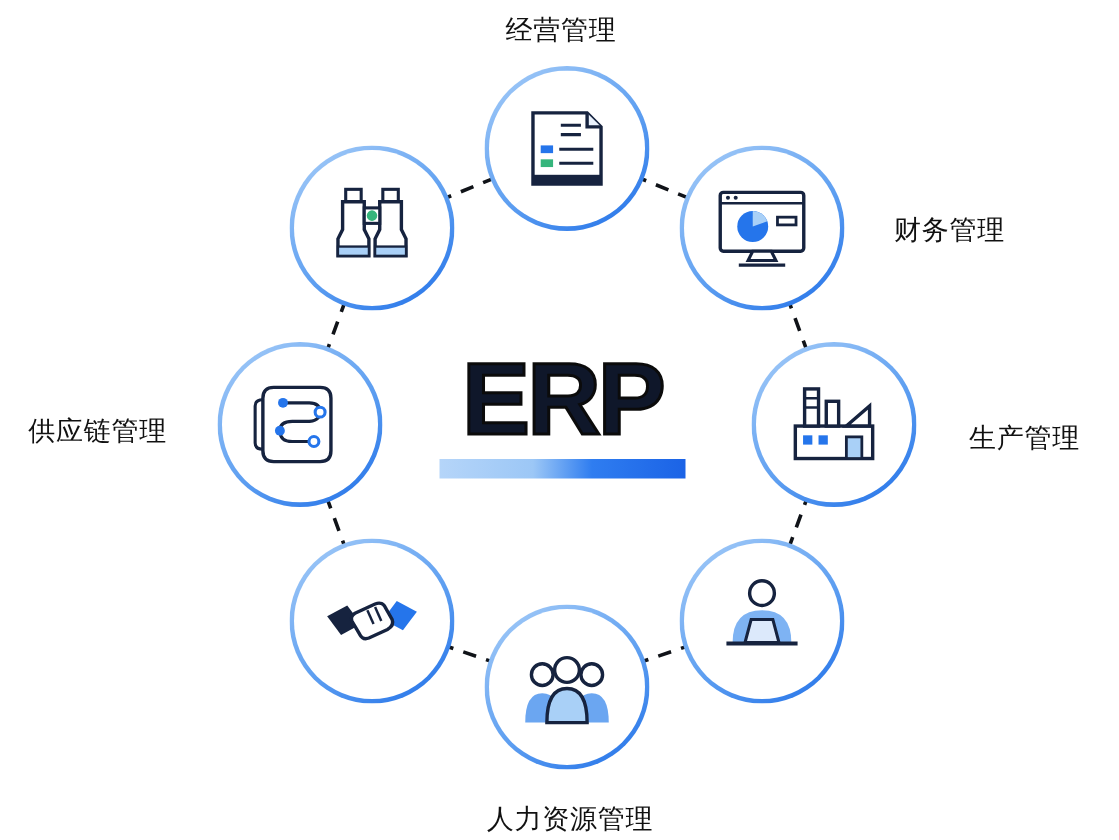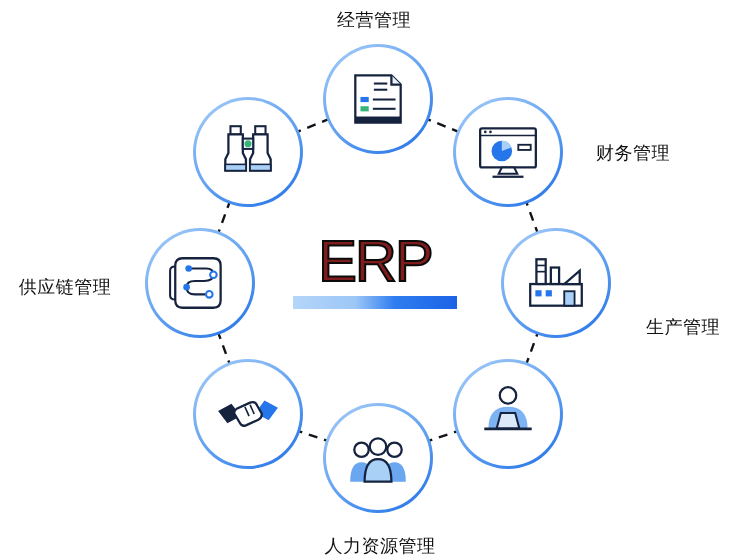--- a/index.html
+++ b/index.html
@@ -16,21 +16,21 @@
     display:flex;align-items:center;justify-content:center;z-index:2;
   }
   .node-label{
     position:absolute;z-index:3;font-size:18px;font-weight:normal;color:#111;
     text-align:center;white-space:nowrap;letter-spacing:0.5px;
   }
   #erp-center{
     position:absolute;left:278px;top:232px;width:194px;text-align:center;z-index:3;
   }
   #erp-title{
-    font-size:58px;line-height:1;font-weight:400;color:#7f1d1d;letter-spacing:-2px;
+    font-size:68px;line-height:1;font-weight:700;color:#0f172a;letter-spacing:-2px;
     -webkit-text-stroke:2px #0b0b0b;
   }
   #erp-bar{
     margin:6px auto 0 auto;width:164px;height:13px;
     background:linear-gradient(90deg,#b5d5f9 0%,#9cc7f6 38%,#2f7df0 62%,#1b63e6 100%);
   }
   svg{display:block;}
 </style>
 </head>
 <body>
@@ -97,21 +97,21 @@
         <line x1="13" y1="15" x2="22" y2="15" stroke="#16233f" stroke-width="1.6"></line>
         <line x1="13" y1="21" x2="22" y2="21" stroke="#16233f" stroke-width="1.6"></line>
         <rect x="27" y="17" width="8" height="16" fill="#fff" stroke="#16233f" stroke-width="2.2"></rect>
         <path d="M40 33 L55 20 L55 33 Z" fill="#fff" stroke="#16233f" stroke-width="2.2"></path>
         <rect x="12" y="39" width="6" height="6" fill="#2575eb"></rect>
         <rect x="22" y="39" width="6" height="6" fill="#2575eb"></rect>
         <rect x="40" y="40" width="10" height="14" fill="#a9d0f7" stroke="#16233f" stroke-width="1.8"></rect>
       </svg>
     </span>
   </div>
-  <div class="node-label" style="left:640px;top:280px;width:86px;margin-top:35px;">生产管理</div>
+  <div class="node-label" style="left:640px;top:280px;width:86px;">生产管理</div>
 
   <div class="node-circle" style="left:453px;top:359px;">
     <span>
       <svg viewBox="0 0 64 64" width="66" height="66">
         <circle cx="32" cy="14" r="8" fill="#fff" stroke="#16233f" stroke-width="2.2"></circle>
         <path d="M13 46 Q13 25 32 25 Q51 25 51 46 Z" fill="#7eb3f3"></path>
         <path d="M21 46 L25 31 H39 L43 46 Z" fill="#dce9fb" stroke="#16233f" stroke-width="2"></path>
         <line x1="9" y1="46.5" x2="55" y2="46.5" stroke="#16233f" stroke-width="2.6"></line>
       </svg>
     </span>

